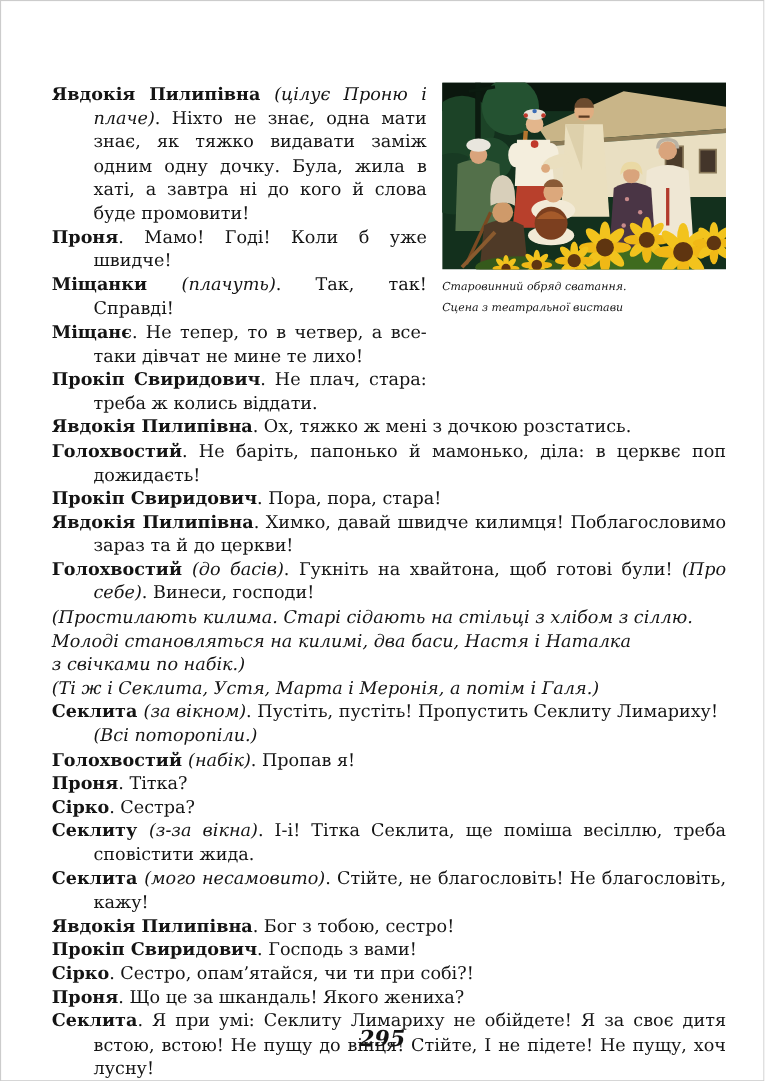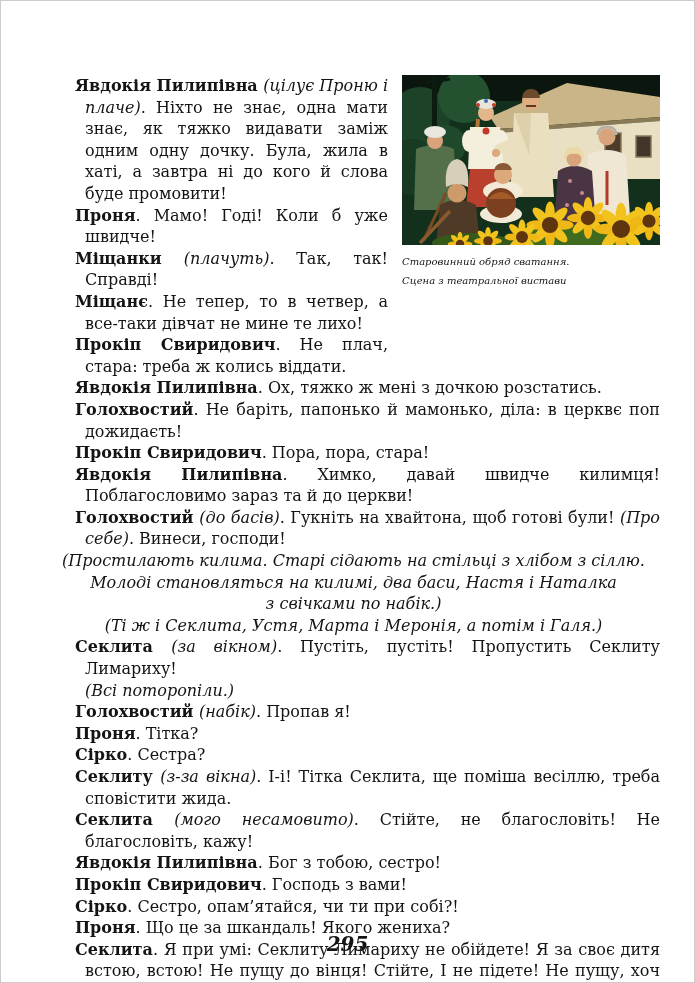--- a/index.html
+++ b/index.html
@@ -26,22 +26,22 @@
   }
   .figure svg{display:block;width:258px;height:170px;}
   .caption{
     font-style:italic;
     font-size:10px;
     line-height:19px;
     margin-top:7px;
     text-align:left;
   }
   p.line{margin:0;padding-left:38px;text-indent:-38px;}
-  p.center{margin:0;padding:0;text-indent:0;text-align:center;}
-  .bold{font-weight:bold;font-style:normal;margin-left:28px;}
+  p.center{margin:0;padding:0;text-indent:0;text-align:left;}
+  .bold{font-weight:bold;font-style:normal;}
   .italic{font-style:italic;}
   .normal{font-style:normal;font-weight:normal;}
   .page-number{
     position:absolute;
     left:0;right:0;
     bottom:26px;
     text-align:center;
     font-style:italic;
     font-weight:bold;
     font-size:20px;

